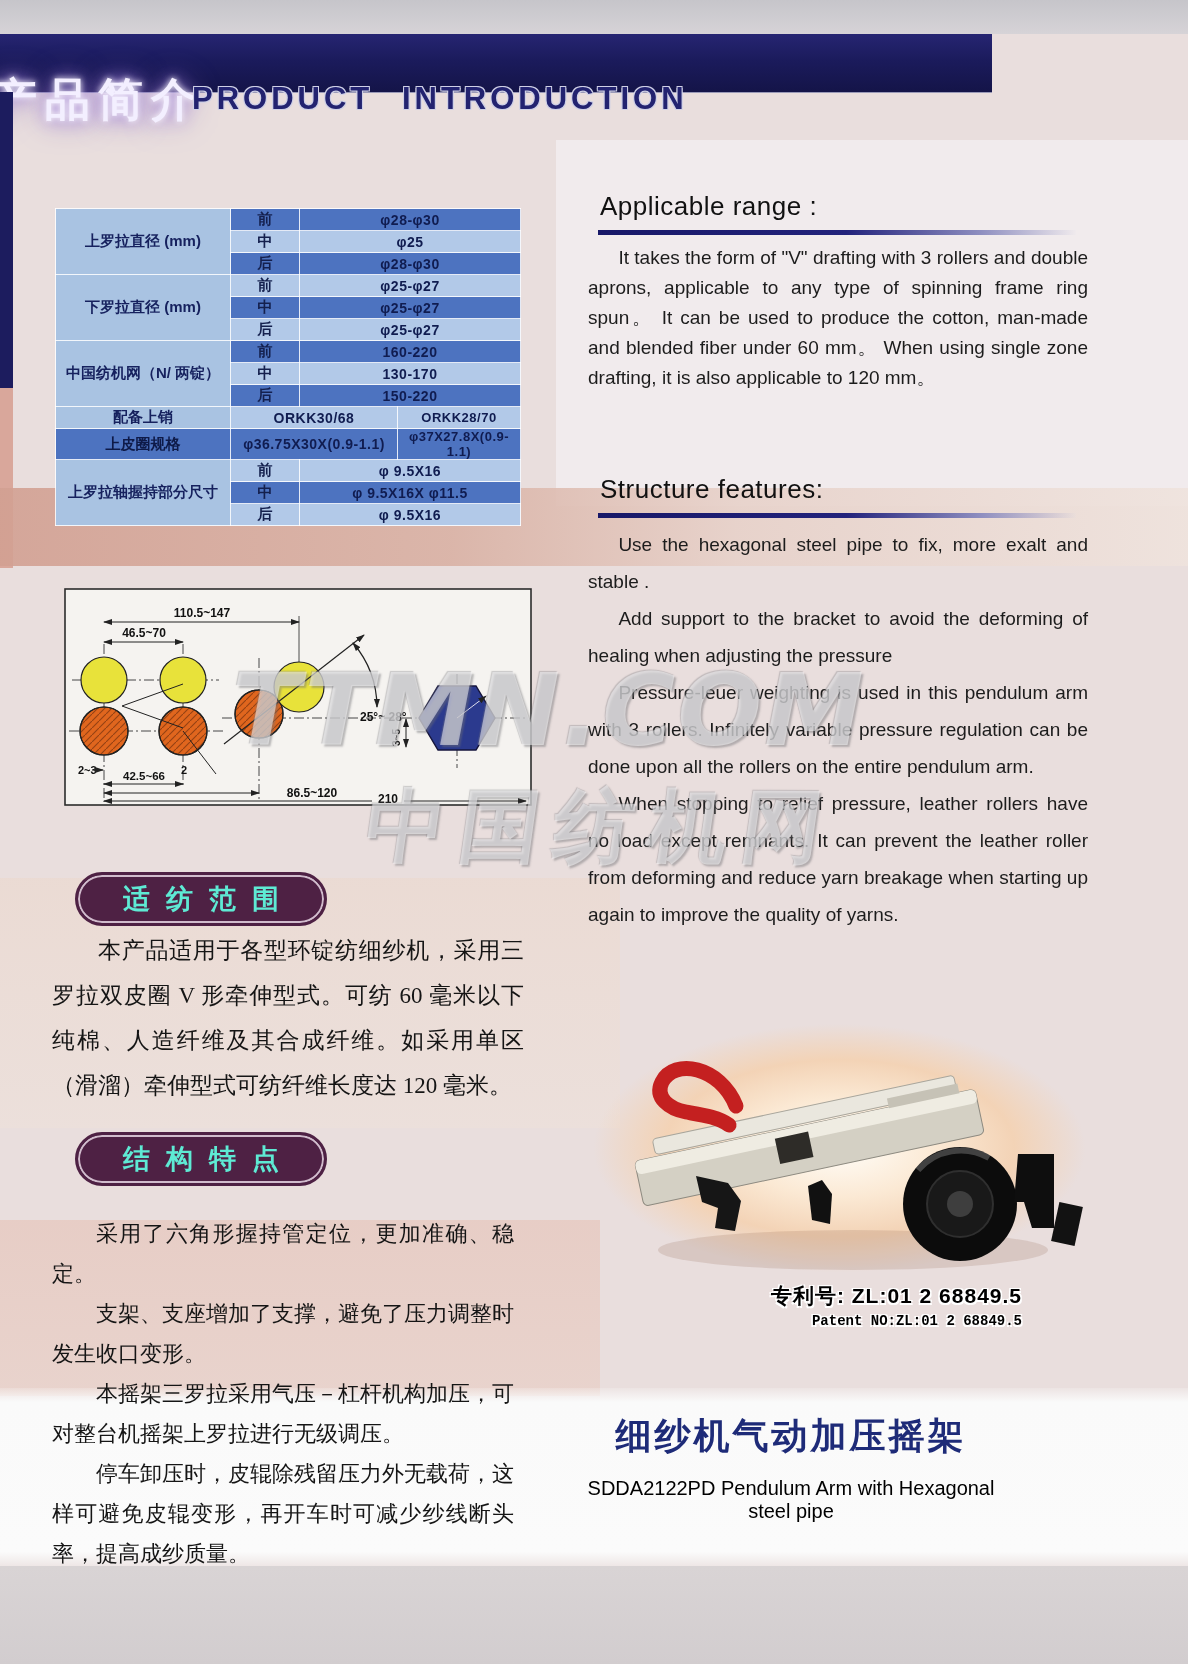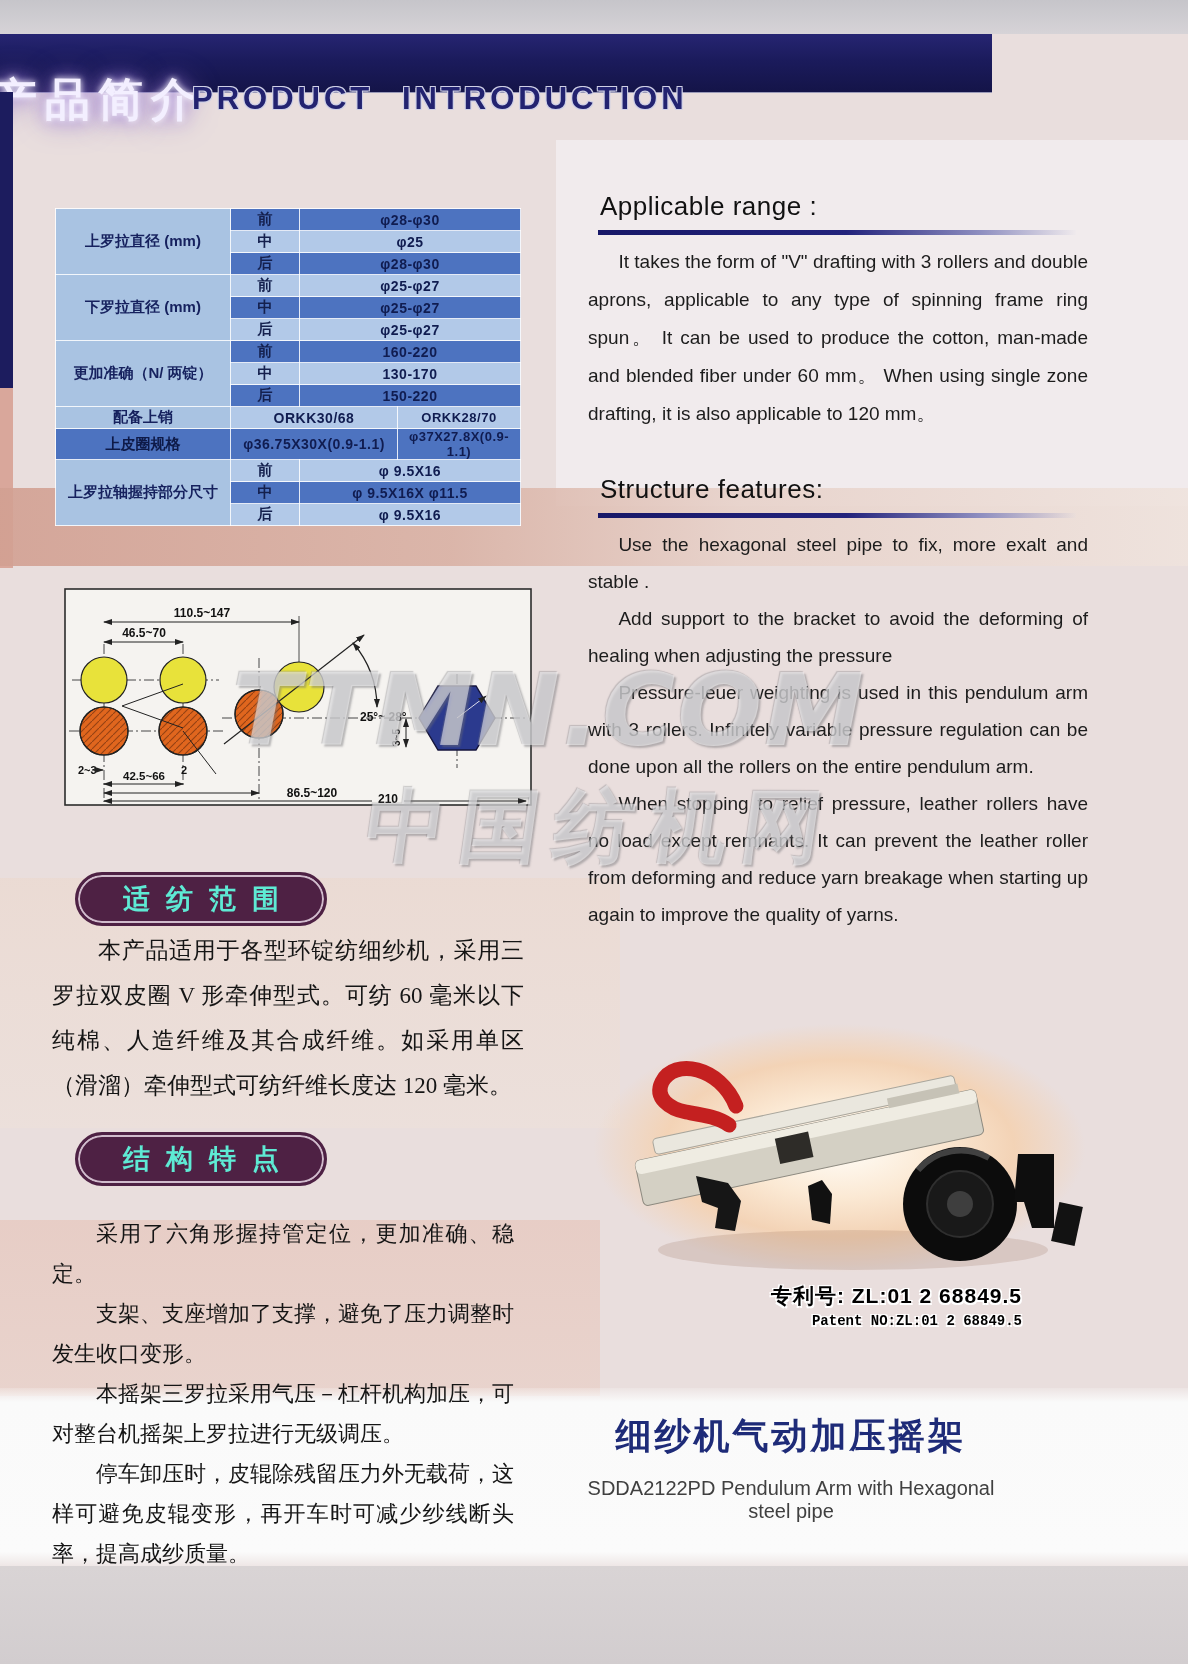--- a/index.html
+++ b/index.html
@@ -40,21 +40,21 @@
   .spec .sub{width:64px;font-size:15px;font-weight:bold;color:#14204e;}
   .spec .val{font-size:14px;font-weight:bold;color:#101c50;letter-spacing:.5px;}
   .spec .c1{width:112px;} .spec .c2{width:118px;font-size:13px;}
   .spec tr.dark td.sub,.spec tr.dark td.val{background:#4d73c0;}
   .spec tr.light td.sub,.spec tr.light td.val{background:#b2c9e8;}
   .spec td.lbl-dark{background:#4d73c0;color:#0e1a48;}
   
   .sec-head{position:absolute;font-size:26px;color:#111;font-weight:normal;letter-spacing:.5px;}
   .sec-bar{position:absolute;height:5px;width:478px;
     background:linear-gradient(90deg,#181868 0%,#23237c 52%,#8e8ec0 80%,rgba(220,220,236,.08) 100%);}
-  .sec-body{position:absolute;width:500px;font-size:19px;line-height:38px;color:#1c1c1c;
+  .sec-body{position:absolute;width:500px;font-size:19px;line-height:30px;color:#1c1c1c;
     text-align:justify;}
   .sec-body p{margin:0;text-indent:1.6em;}
   
   .diagram{position:absolute;left:64px;top:588px;width:468px;height:218px;}
   
   .badge{position:absolute;width:246px;height:48px;border-radius:27px;
     background:#4e2144;border:3px solid #4e2144;
     box-shadow:inset 0 0 0 2px rgba(242,228,240,.8);
     display:flex;align-items:center;justify-content:center;
     color:#5eead4;font-size:27px;font-weight:bold;letter-spacing:16px;text-indent:16px;
@@ -74,21 +74,21 @@
     font-family:"Liberation Sans",sans-serif;
     text-shadow:-1.5px -1.5px 0 #fff,1.5px -1.5px 0 #fff,-1.5px 1.5px 0 #fff,1.5px 1.5px 0 #fff;}
   .patent .en{margin-top:3px;font-size:14px;font-weight:bold;
     font-family:"Liberation Mono",monospace;
     text-shadow:-1.5px -1.5px 0 #fff,1.5px -1.5px 0 #fff,-1.5px 1.5px 0 #fff,1.5px 1.5px 0 #fff;}
   
   .prod{position:absolute;left:565px;top:1400px;width:452px;text-align:center;}
   .prod .model{font-size:29px;color:#141414;letter-spacing:1px;}
   .prod .name-cn{margin-top:12px;font-size:36px;font-weight:bold;color:#1e2b78;letter-spacing:3px;
     font-family:"Liberation Sans",sans-serif;}
-  .prod .name-en{margin-top:16px;font-size:20px;color:#404040;}
+  .prod .name-en{margin-top:16px;font-size:20px;color:#000000;}
   
   .wm{position:absolute;font-family:"DejaVu Sans",sans-serif;font-weight:bold;font-style:italic;
     color:rgba(244,244,246,.55);pointer-events:none;z-index:50;
     text-shadow:2px 2px 2px rgba(110,110,115,.45),-1px -1px 1px rgba(120,120,125,.35);}
   #wm1{left:232px;top:652px;font-size:100px;letter-spacing:2px;}
   #wm2{left:366px;top:774px;font-size:80px;letter-spacing:14px;font-style:normal;
     transform:skewX(-8deg);}
 </style>
 </head>
 <body>
@@ -132,21 +132,21 @@
     </tr>
     <tr class="dark">
       <td class="sub">中</td>
       <td class="val" colspan="2">φ25-φ27</td>
     </tr>
     <tr class="light">
       <td class="sub">后</td>
       <td class="val" colspan="2">φ25-φ27</td>
     </tr>
     <tr class="dark">
-      <td class="lbl" rowspan="3">更加准确（N/ 两锭）</td>
+      <td class="lbl" rowspan="3">中国纺机网（N/ 两锭）</td>
       <td class="sub">前</td>
       <td class="val" colspan="2">160-220</td>
     </tr>
     <tr class="light">
       <td class="sub">中</td>
       <td class="val" colspan="2">130-170</td>
     </tr>
     <tr class="dark">
       <td class="sub">后</td>
       <td class="val" colspan="2">150-220</td>

